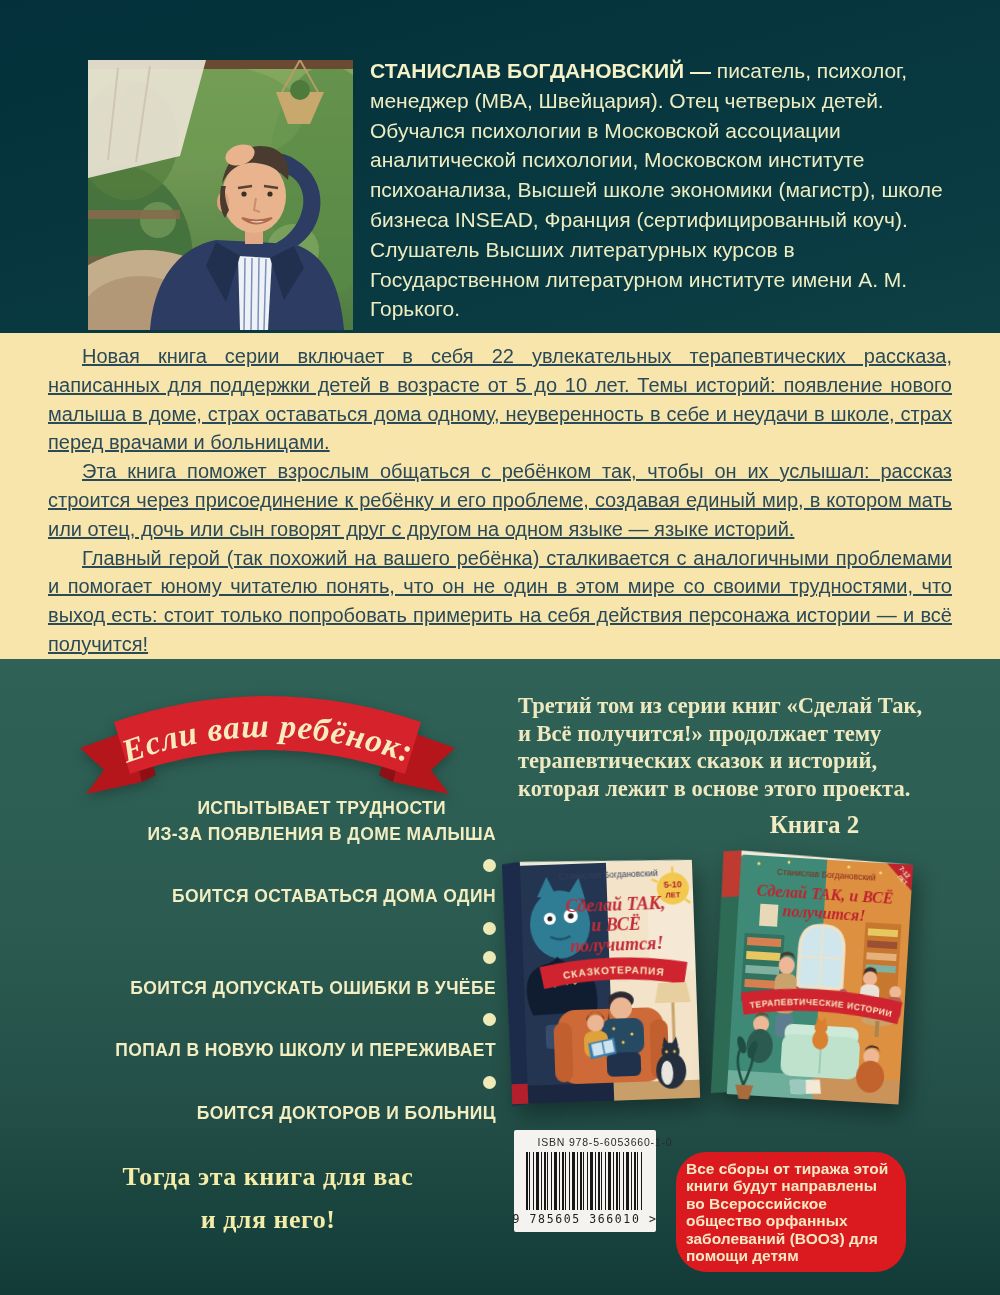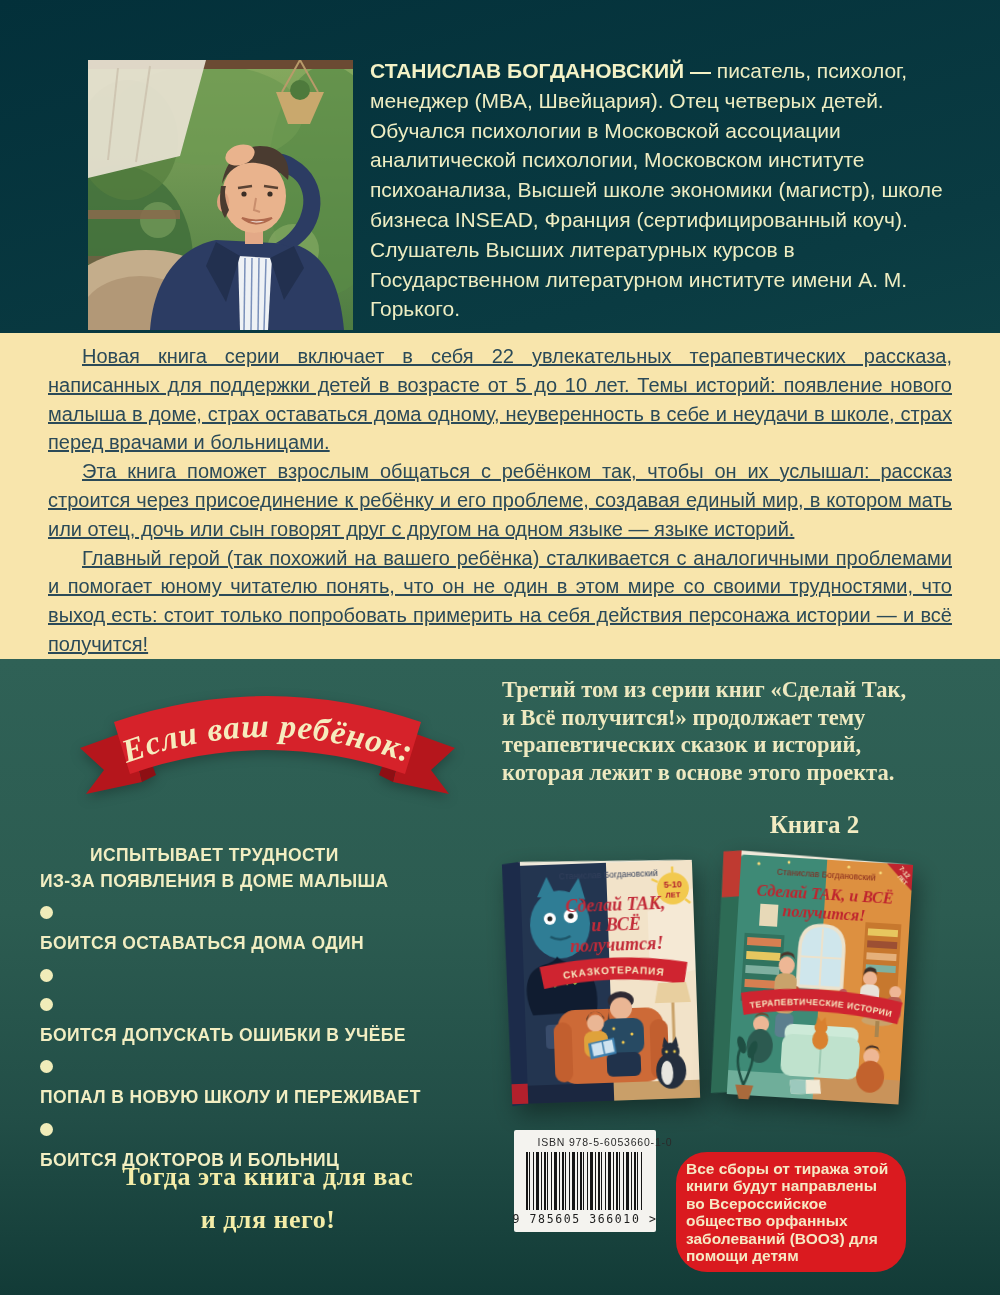--- a/index.html
+++ b/index.html
@@ -15,28 +15,28 @@
   .cream{position:absolute;left:0;top:333px;width:1000px;height:326px;background:#f8e5ac;
     box-sizing:border-box;padding:9px 48px 0 48px;}
   .cream p{margin:0;color:#2b4a58;font-size:20px;line-height:28.8px;text-align:justify;
     text-indent:34px;font-weight:500;text-decoration:underline;}
   
   .bottom{position:absolute;left:0;top:659px;width:1000px;height:636px;
     background:linear-gradient(180deg,#2f6156 0%,#2c5c51 40%,#224e47 72%,#123b37 100%);}
   .ribbon-svg{position:absolute;left:70px;top:17px;width:395px;height:122px;
     filter:drop-shadow(0 4px 6px rgba(0,0,0,.25));}
   .check-list{position:absolute;left:40px;top:133px;width:456px;
-    display:flex;flex-direction:column;align-items:flex-start;margin-top:47px;}
+    display:flex;flex-direction:column;align-items:flex-end;}
   .check-item{color:#f2eec2;font-weight:700;font-size:17.5px;line-height:25.5px;
     letter-spacing:.4px;text-align:center;white-space:pre-line;margin:4px 0;}
   .dot{width:13px;height:13px;border-radius:50%;background:#f0ecb9;margin:8px 0;}
   .conclusion{position:absolute;left:40px;top:496px;width:456px;text-align:center;
     font-family:"Liberation Serif",serif;font-weight:700;font-size:26px;line-height:43px;
     color:#f4eda8;white-space:pre-line;letter-spacing:.5px;}
-  .series-intro{position:absolute;left:502px;top:17px;width:420px;margin:0;
+  .series-intro{position:absolute;left:502px;top:17px;width:420px;margin:16px;
     font-family:"Liberation Serif",serif;font-weight:700;font-size:22.5px;line-height:27.6px;
     color:#eee9c0;white-space:pre-line;}
   .book-label{position:absolute;top:152px;width:205px;text-align:center;
     font-family:"Liberation Serif",serif;font-weight:700;font-size:25px;color:#f2ecc2;}
   .book-label.b1{left:500px;} .book-label.b2{left:712px;}
   .book{position:absolute;filter:drop-shadow(6px 10px 12px rgba(0,0,0,.4));}
   .book1{left:500px;top:192px;width:205px;height:258px;transform:rotate(-2deg);}
   .book2{left:712px;top:190px;width:200px;height:258px;transform:rotate(3.5deg);}
   
   .barcode-card{position:absolute;left:514px;top:471px;width:142px;height:102px;

